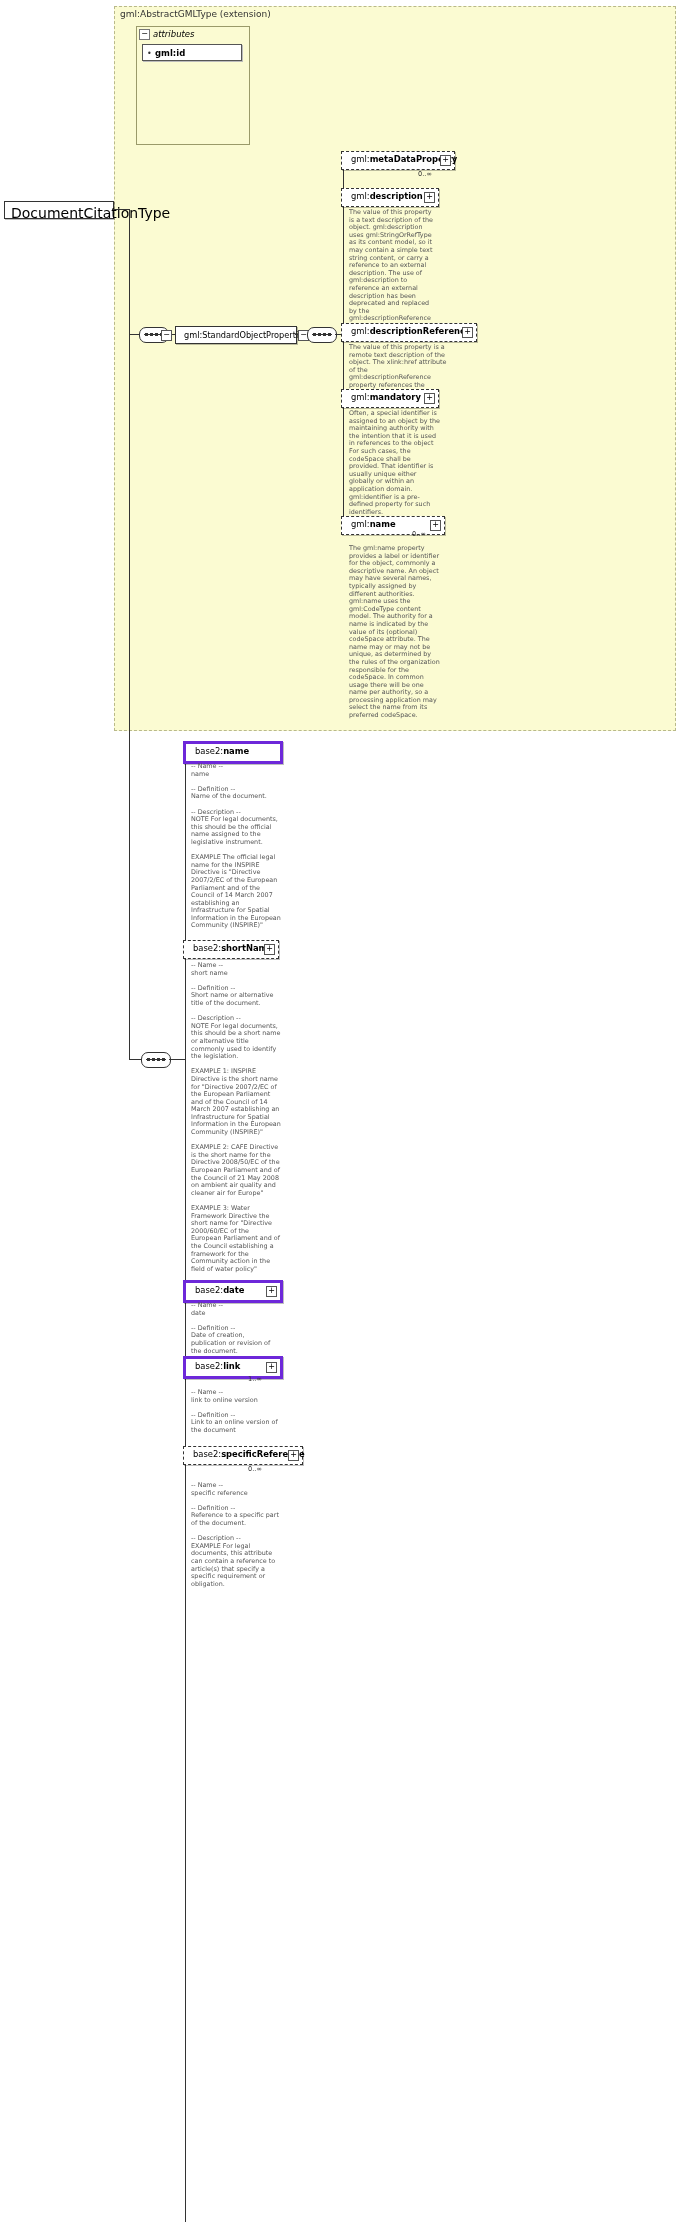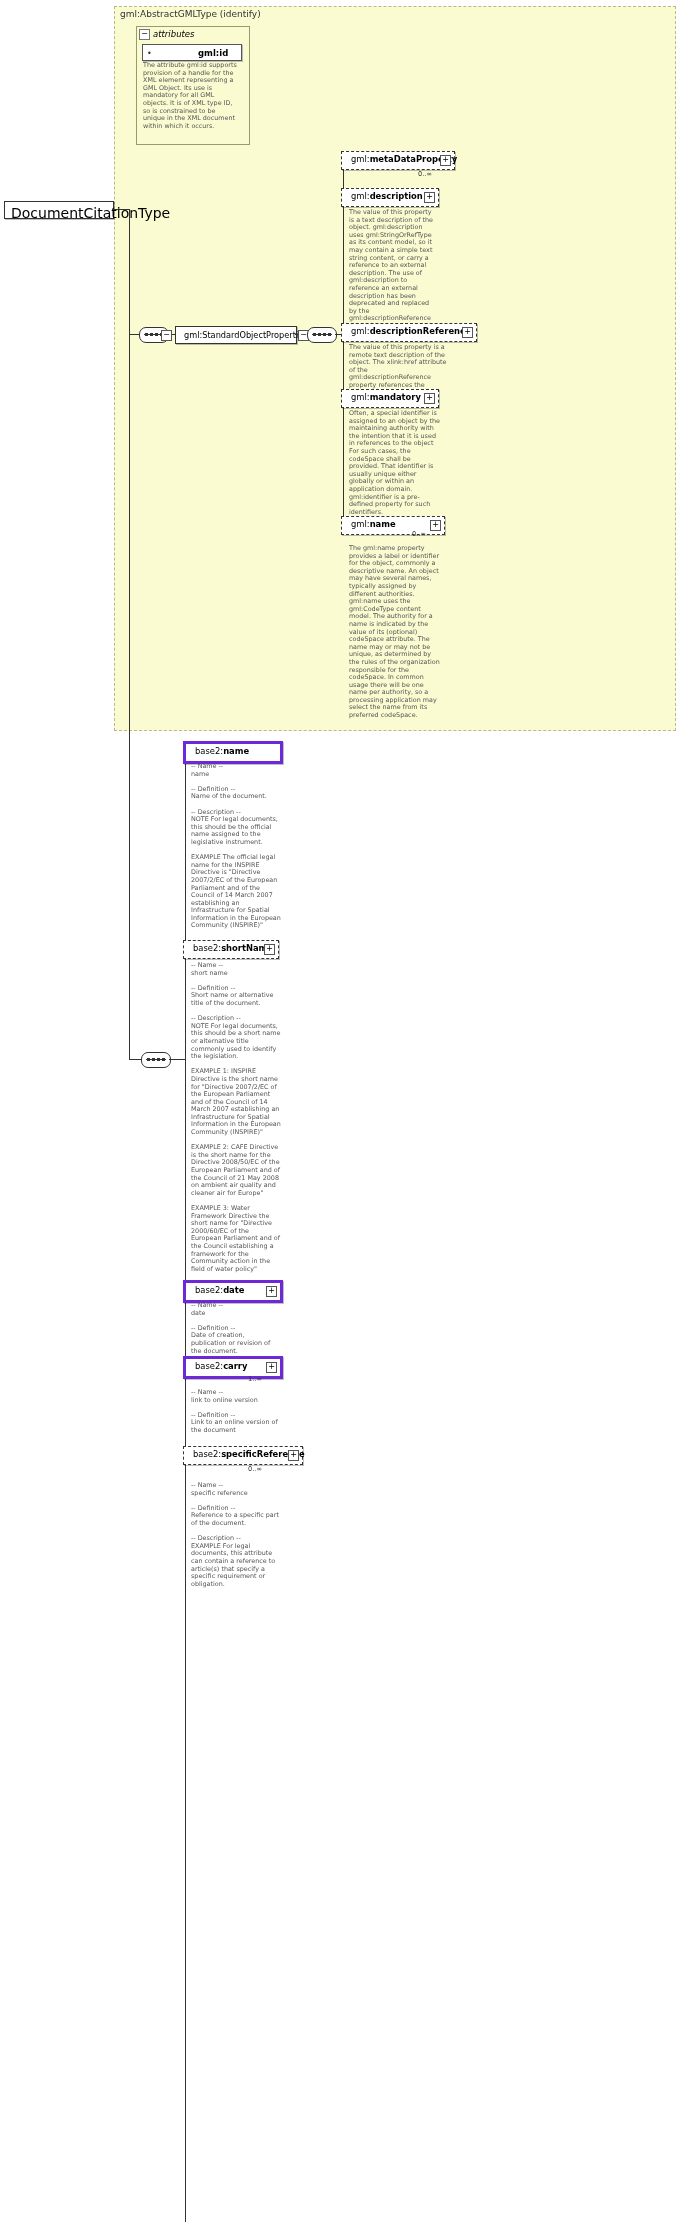--- a/index.html
+++ b/index.html
@@ -30,21 +30,21 @@
   }
   .attr-wrap{
     position:absolute;left:136px;top:40px;width:112px;height:104px;
     border-left:1px solid #9a9a6a;border-right:1px solid #9a9a6a;border-bottom:1px solid #9a9a6a;
     background:#fbfbd2;
   }
   .gmlid-box{
     position:absolute;left:142px;top:44px;width:98px;height:15px;
     background:#fff;border:1px solid #555;box-shadow:1px 1px 0 #bbb;
   }
-  .gmlid-box .t{position:absolute;left:12px;top:3px;font-weight:bold;font-size:8.5px;margin-left:43px;}
+  .gmlid-box .t{position:absolute;left:12px;top:3px;font-weight:bold;font-size:8.5px;}
   .gmlid-box .at{position:absolute;left:4px;top:4px;font-size:8px;color:#333;}
   .attr-doc{
     position:absolute;left:143px;top:62px;width:95px;
     font-size:6.4px;line-height:7.6px;color:#555;
   }
 
   
   .node{
     position:absolute;background:#fff;border:3px solid #6d28d9;
     box-shadow:1px 1px 0 rgba(0,0,0,.25);
@@ -103,32 +103,31 @@
   .ln{position:absolute;background:#333;}
   .lnh{height:1px;}
   .lnv{width:1px;}
 </style>
 </head>
 <body>
 
 <div class="canvas">
 
   <div class="ext-panel"></div>
-  <div class="ext-title">gml:AbstractGMLType (identify)</div>
+  <div class="ext-title">gml:AbstractGMLType (extension)</div>
 
   <div class="attr-box">
     <span class="attr-exp">−</span>
     <span class="lbl">attributes</span>
   </div>
   <div class="attr-wrap"></div>
   <div class="gmlid-box">
     <span class="at">•</span>
     <span class="t">gml:id</span>
   </div>
-  <div class="attr-doc">The attribute gml:id supports provision of a handle for the XML element representing a GML Object. Its use is mandatory for all GML objects. It is of XML type ID, so is constrained to be unique in the XML document within which it occurs.</div>
 
   <div class="root">
     <span class="label">DocumentCitationType</span>
   </div>
 
   <div class="ln lnh" style="left:112px;top:209px;width:18px;"></div>
   <div class="ln lnv" style="left:129px;top:209px;height:850px;"></div>
 
   <div class="seqnode" style="left:139px;top:327px;">
     <div class="seqline"></div>
@@ -252,21 +251,21 @@
     <span class="plus" style="right:3px;top:3px;"></span>
   </div>
   <div class="doc" style="left:191px;top:1302px;width:90px;white-space:pre-line;">-- Name --
 date
 
 -- Definition --
 Date of creation, publication or revision of the document.</div>
 
   <div class="ln lnh" style="left:185px;top:1365px;width:8px;"></div>
   <div class="node" style="left:183px;top:1356px;width:94px;height:17px;">
-    <span class="label"><span class="pfx">base2:</span><b>carry</b></span>
+    <span class="label"><span class="pfx">base2:</span><b>link</b></span>
     <span class="plus" style="right:3px;top:3px;"></span>
   </div>
   <div class="occ" style="left:248px;top:1375px;">1..∞</div>
   <div class="doc" style="left:191px;top:1389px;width:90px;white-space:pre-line;">-- Name --
 link to online version
 
 -- Definition --
 Link to an online version of the document</div>
 
   <div class="ln lnh" style="left:185px;top:1455px;width:8px;"></div>

